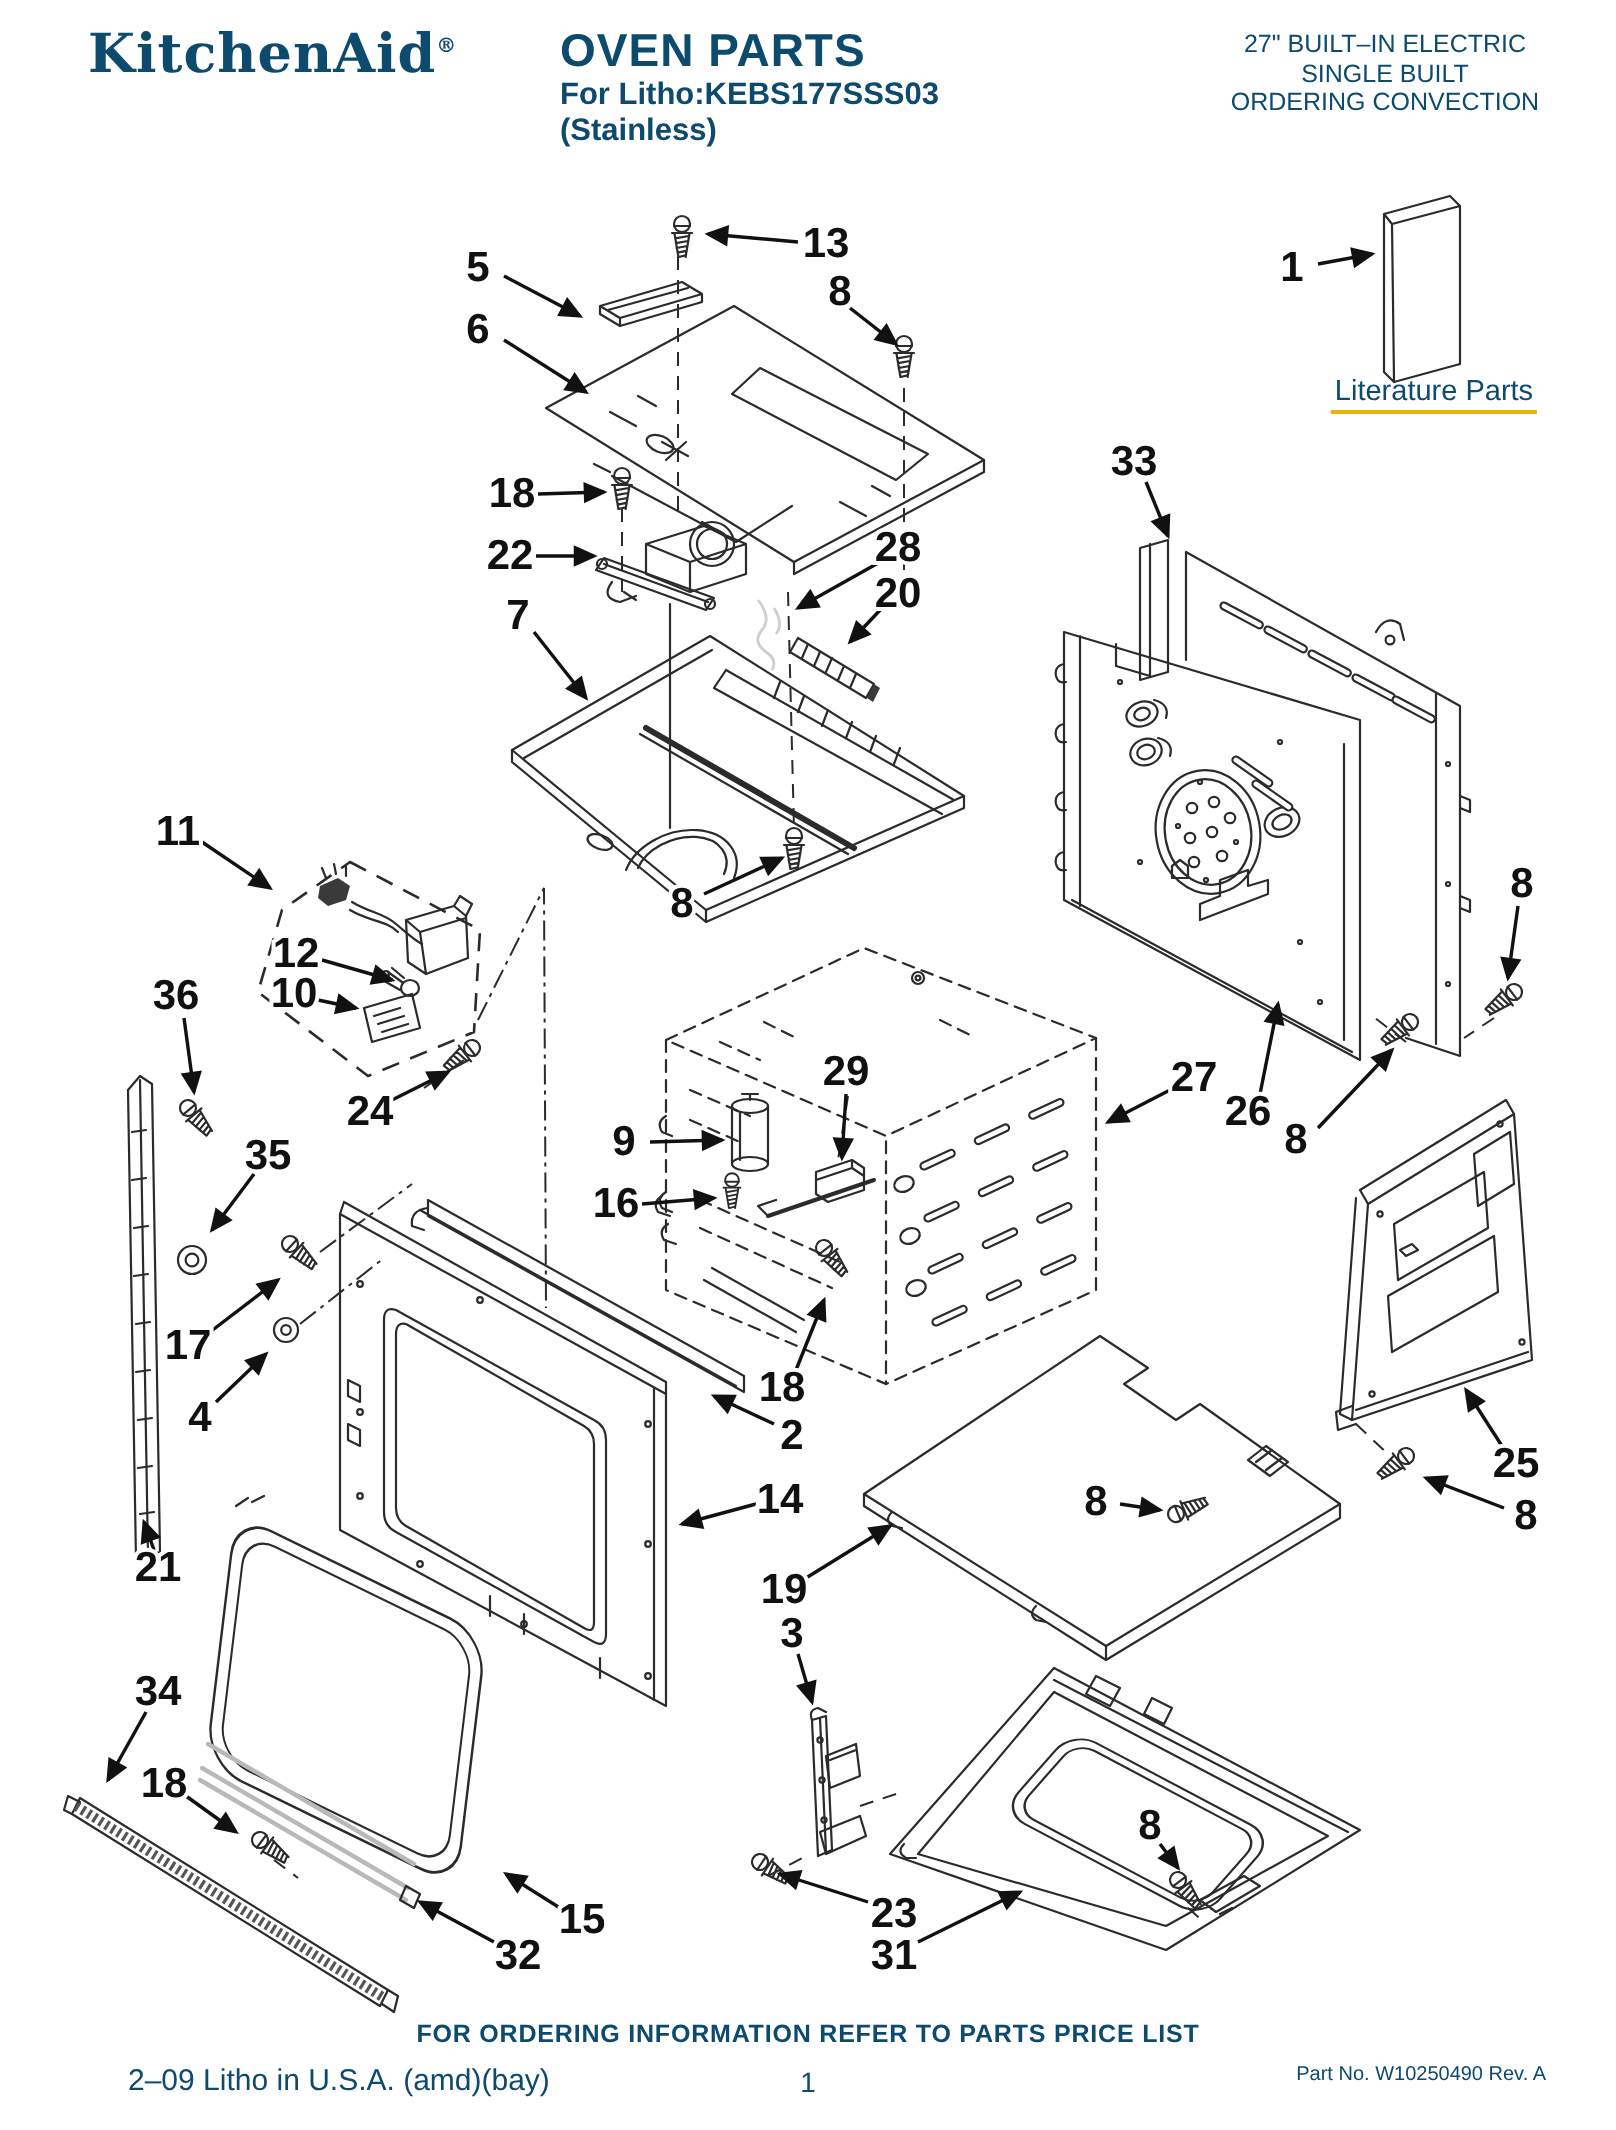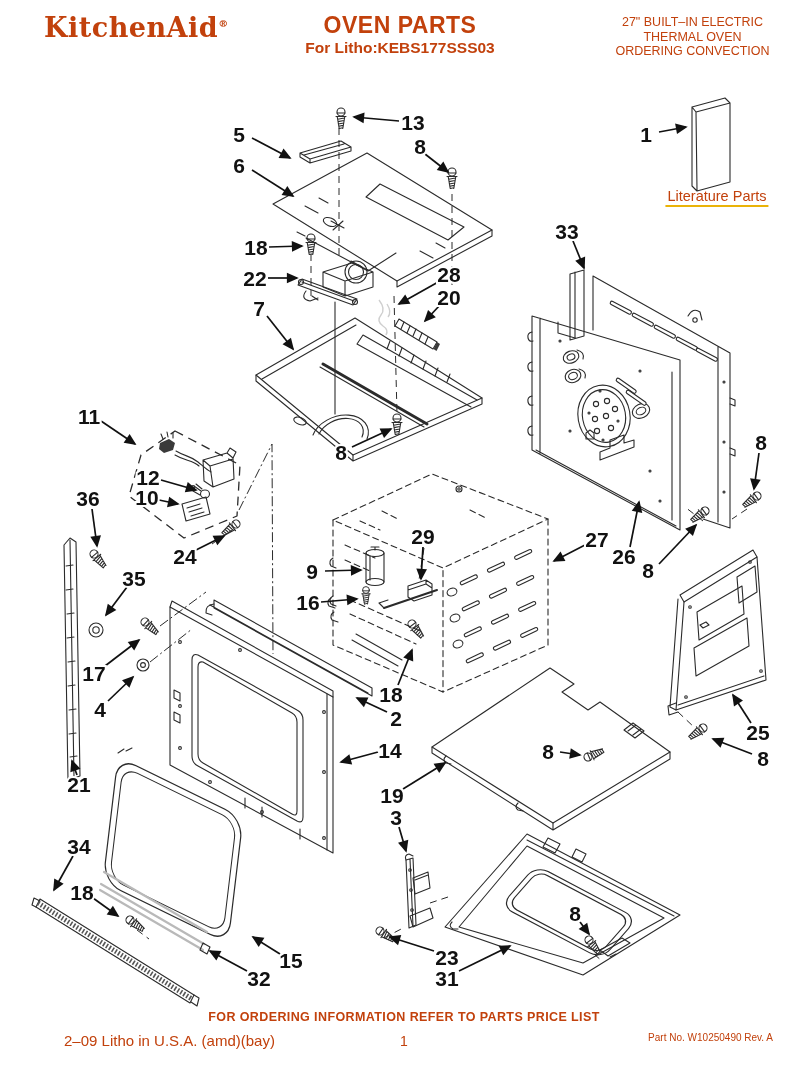--- a/index.html
+++ b/index.html
@@ -1,21 +1,21 @@
 <!DOCTYPE html>
 <html><head>
 <meta charset="utf-8">
 <style>
   html,body{margin:0;padding:0;background:#fff;}
   .page{position:relative;width:808px;height:1065px;background:#fff;overflow:hidden;
-        font-family:"Liberation Sans", sans-serif;color:#c2410c;}
+        font-family:"Liberation Sans", sans-serif;color:#0c4a6e;}
   .brand{position:absolute;left:44px;top:12px;font-family:"DejaVu Serif", serif;
          font-weight:bold;font-size:27px;letter-spacing:.5px;}
   .brand .reg{font-size:10px;vertical-align:super;}
-  .title-block{position:absolute;left:280px;top:12px;width:240px;text-align:center;}
+  .title-block{position:absolute;left:280px;top:12px;width:240px;}
   .title{font-size:23px;font-weight:bold;letter-spacing:.5px;}
   .subtitle{font-size:15.5px;font-weight:bold;line-height:18px;}
   .spec-block{position:absolute;left:590px;top:15px;width:205px;text-align:center;
               font-size:12.5px;line-height:14.5px;}
   .lit-label{position:absolute;left:717px;top:188px;transform:translateX(-50%);
              font-size:14.5px;border-bottom:2px solid #eab308;padding:0 2px 1px 2px;white-space:nowrap;}
   .order-note{position:absolute;left:0;top:1010px;width:808px;text-align:center;
               font-size:12.5px;font-weight:bold;letter-spacing:.4px;}
   .foot-left{position:absolute;left:40px;top:1032px;font-size:15px;margin-left:24px;}
   .foot-center{position:absolute;left:0;top:1033px;width:808px;text-align:center;font-size:14px;}
@@ -36,25 +36,26 @@
 </head>
 <body>
 
 <div class="page">
 
   <div class="brand"><span>KitchenAid</span><span class="reg">®</span></div>
 
   <div class="title-block">
     <div class="title">OVEN PARTS</div>
     <div class="subtitle">For Litho:KEBS177SSS03</div>
+    <div class="subtitle">(Stainless)</div>
   </div>
 
   <div class="spec-block">
     <div>27" BUILT–IN ELECTRIC</div>
-    <div>THERMAL OVEN</div>
+    <div>SINGLE BUILT</div>
     <div>ORDERING CONVECTION</div>
   </div>
 
   <svg id="diagram" width="808" height="1065" viewBox="0 0 808 1065">
     <defs>
       <marker id="arr" viewBox="0 0 10 10" refX="8.5" refY="5" markerWidth="8" markerHeight="7" orient="auto">
         <path d="M0,0.5 L10,5 L0,9.5 Z" fill="#111"></path>
       </marker>
     </defs>
 

